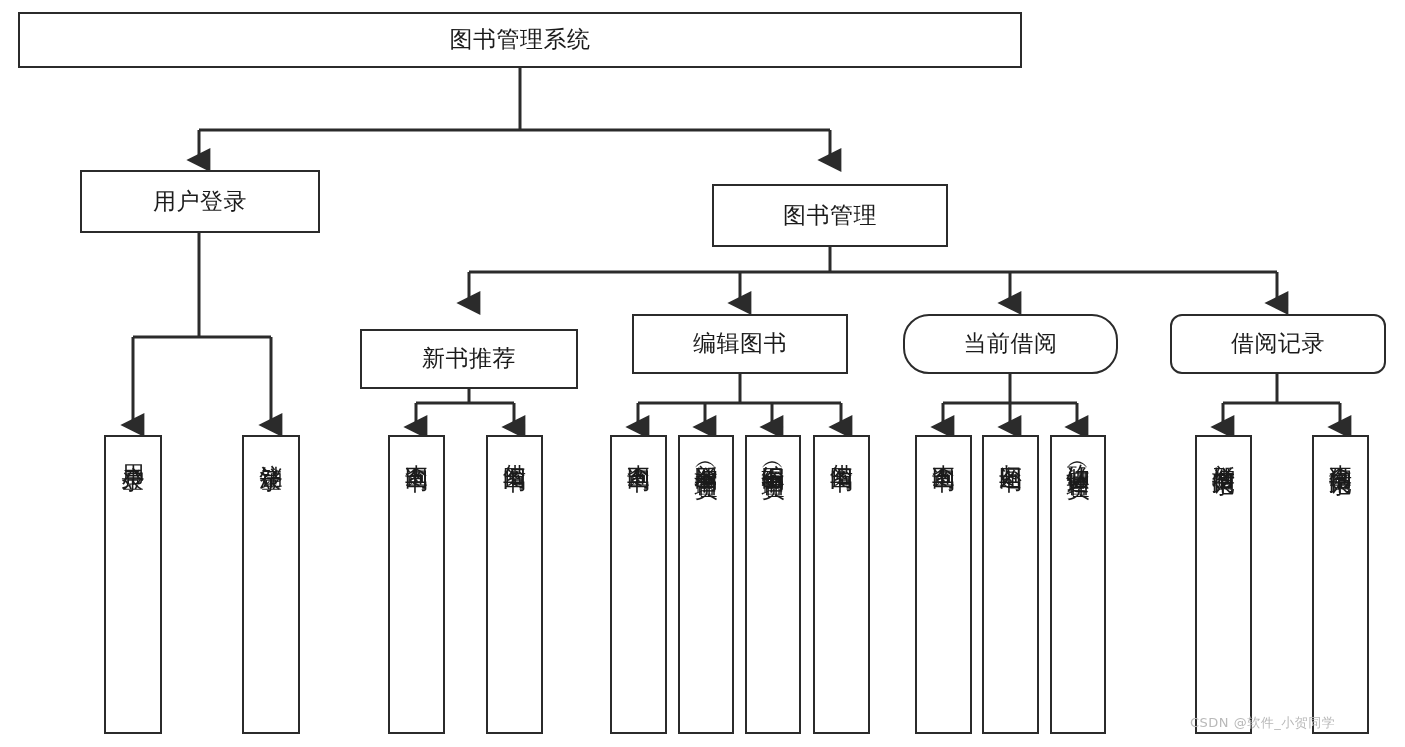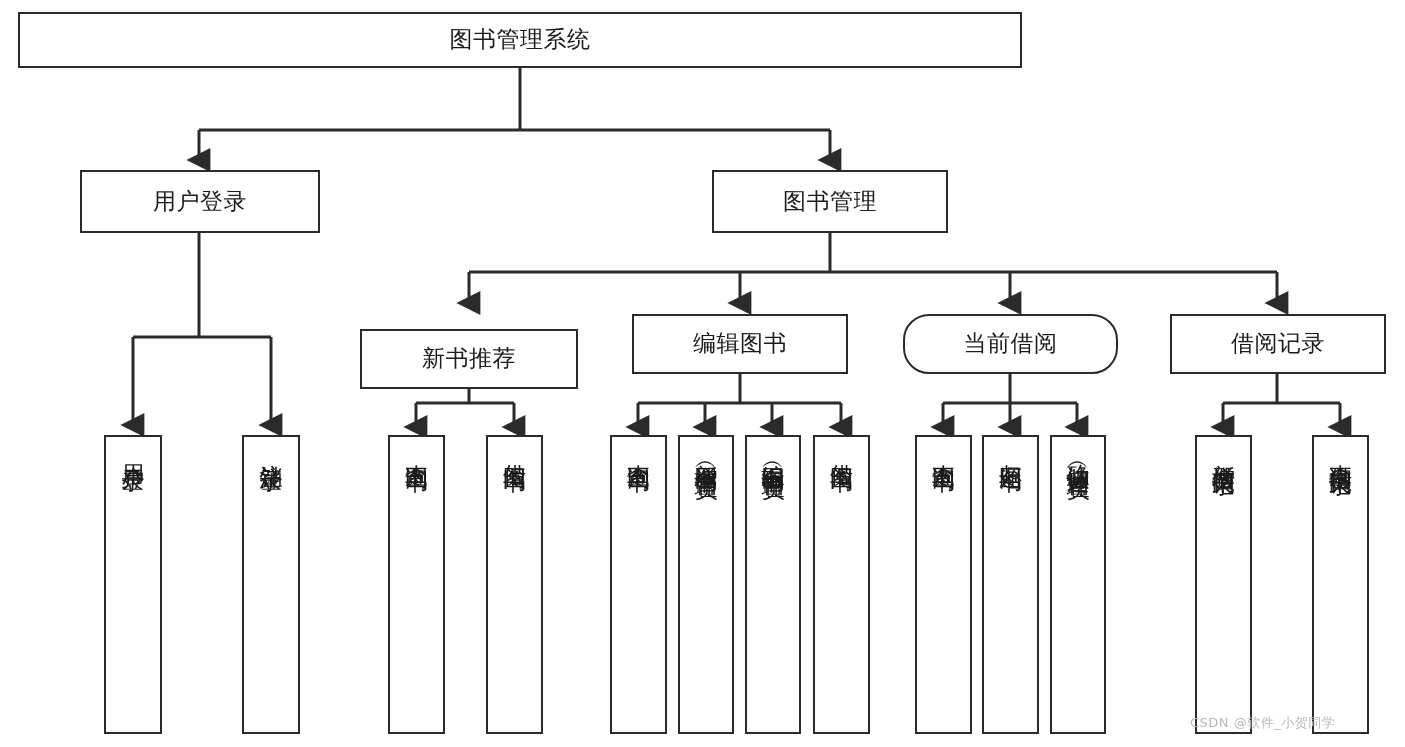--- a/index.html
+++ b/index.html
@@ -128,34 +128,34 @@
     </g>
   </svg>
 
   <div class="node root horizontal" style="left:18px; top:12px; width:1004px; height:56px;">
     <span class="node-label">图书管理系统</span>
   </div>
 
   <div class="node horizontal" style="left:80px; top:170px; width:240px; height:63px;">
     <span class="node-label">用户登录</span>
   </div>
-  <div class="node horizontal" style="left:712px; top:170px; width:236px; height:63px;">
+  <div class="node horizontal" style="left:712px; top:184px; width:236px; height:63px;">
     <span class="node-label">图书管理</span>
   </div>
 
   <div class="node horizontal" style="left:360px; top:314px; width:218px; height:60px;margin-top:15px;">
     <span class="node-label">新书推荐</span>
   </div>
   <div class="node horizontal" style="left:632px; top:314px; width:216px; height:60px;">
     <span class="node-label">编辑图书</span>
   </div>
   <div class="node horizontal" style="left:903px; top:314px; width:215px; height:60px;border-radius:26px;">
     <span class="node-label">当前借阅</span>
   </div>
-  <div class="node horizontal" style="left:1170px; top:314px; width:216px; height:60px;">
+  <div class="node horizontal" style="left:1170px; top:314px; width:216px; height:60px;border-radius:12px;">
     <span class="node-label">借阅记录</span>
   </div>
 
   <div class="node vertical" style="left:104px; top:435px; width:58px; height:299px;">
     <span class="node-label">用户登录</span>
   </div>
   <div class="node vertical" style="left:242px; top:435px; width:58px; height:299px;">
     <span class="node-label">注销登录</span>
   </div>
 

